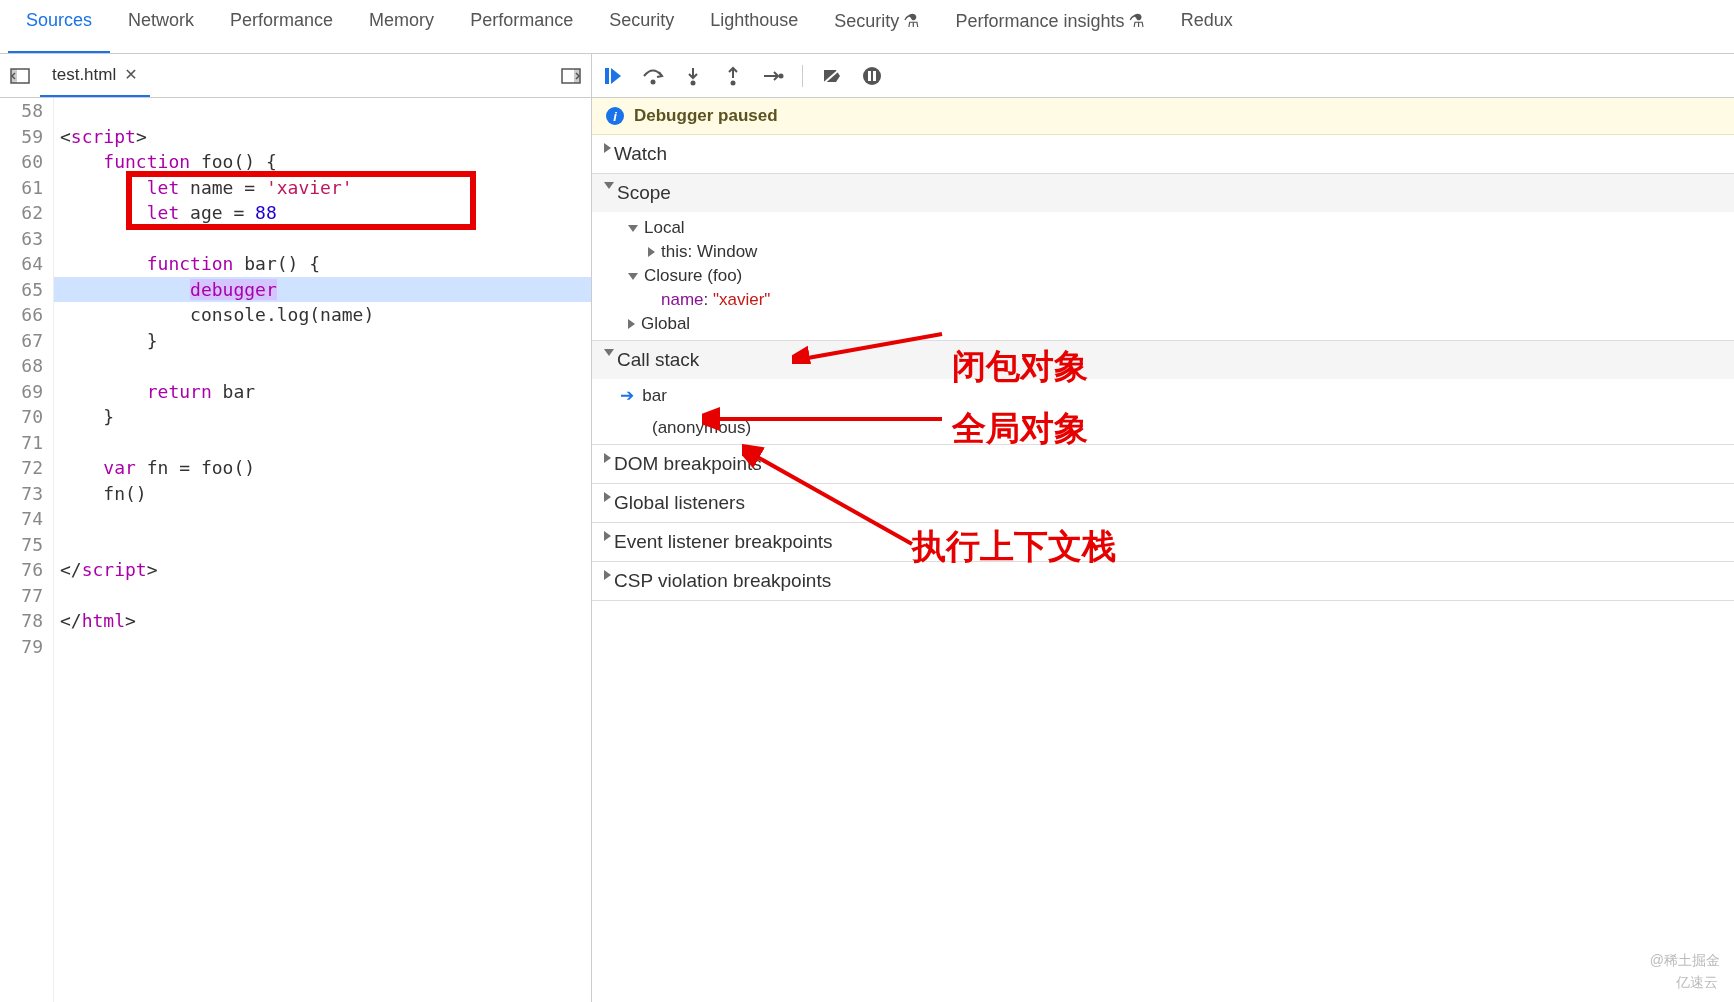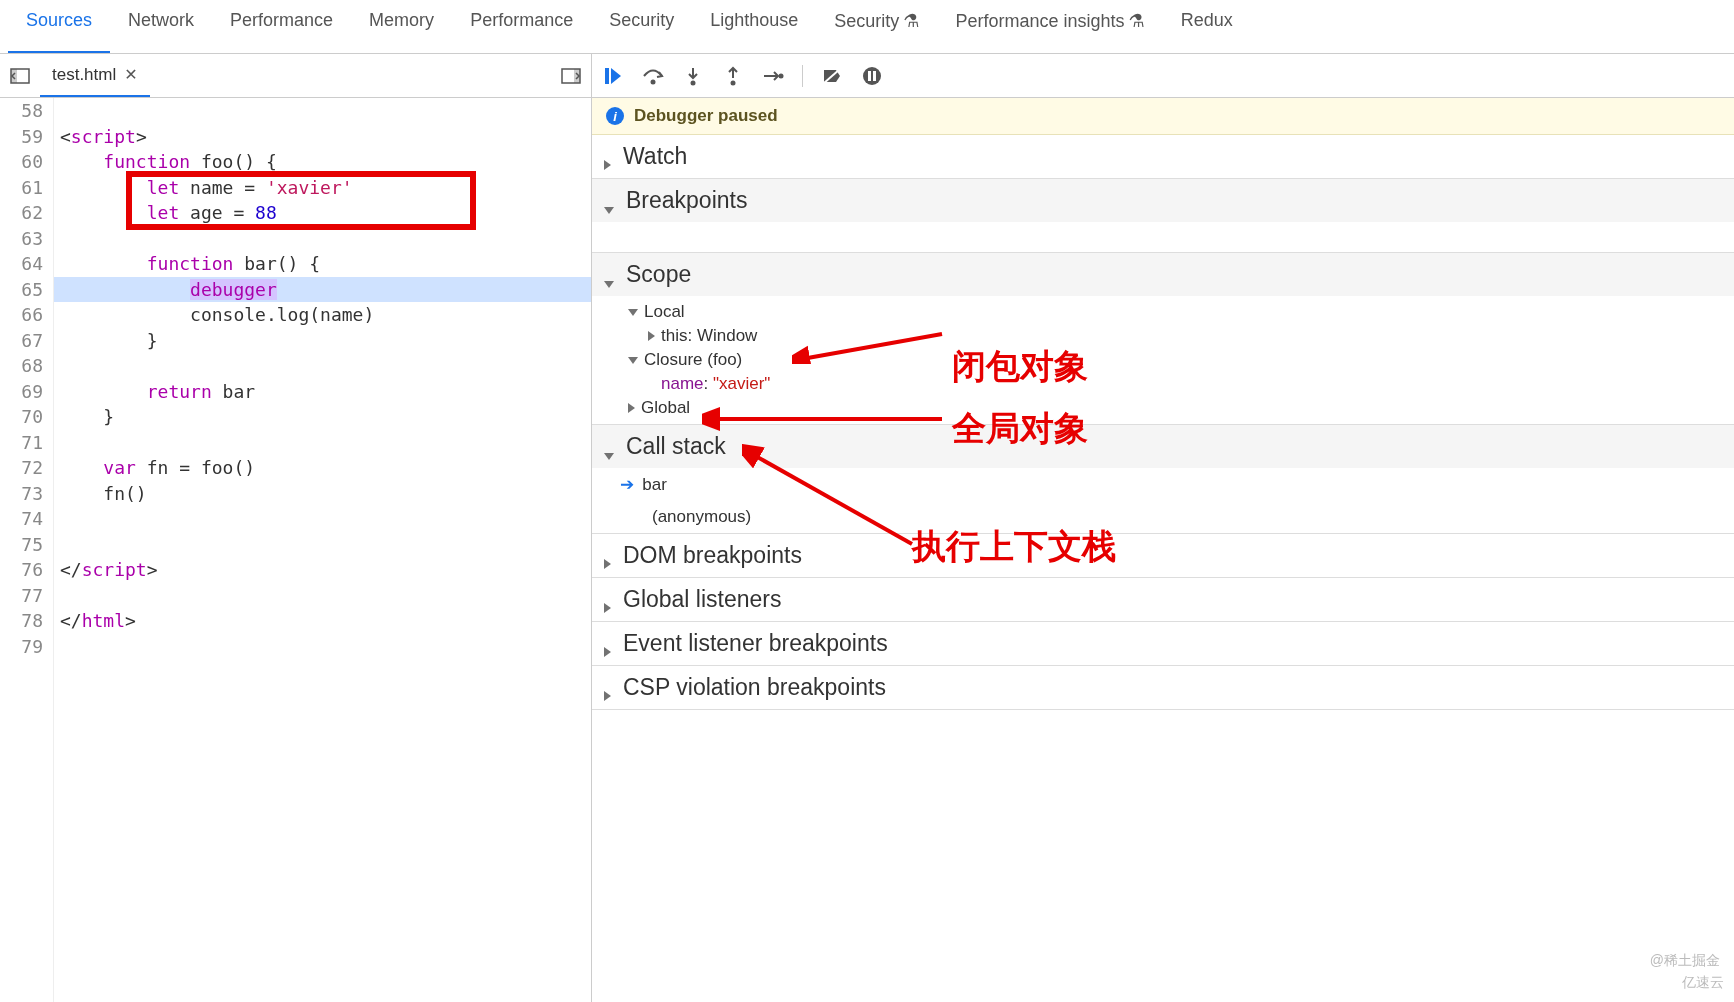--- a/index.html
+++ b/index.html
@@ -28,35 +28,35 @@
 .dbg { color: #aa00aa; background: #d4c4ff; }
 .redbox { position: absolute; border: 6px solid #e60000; pointer-events: none; }
 .right-pane { flex: 1; display: flex; flex-direction: column; background: #fff; position: relative; }
 .toolbar { height: 44px; border-bottom: 1px solid #ccc; display: flex; align-items: center; padding: 0 10px; gap: 18px; }
 .tb-icon { width: 22px; height: 22px; cursor: pointer; color: #555; display: flex; align-items: center; justify-content: center; }
 .tb-icon.resume { color: #1a73e8; }
 .tb-sep { width: 1px; height: 22px; background: #ccc; }
 .paused-banner { background: #fffbe5; border-bottom: 1px solid #e8e2b8; padding: 8px 14px; display: flex; align-items: center; gap: 10px; color: #5c5320; font-weight: 600; font-size: 17px; }
 .info-icon { width: 18px; height: 18px; border-radius: 50%; background: #1a73e8; color: #fff; display: flex; align-items: center; justify-content: center; font-size: 13px; font-weight: bold; font-style: italic; }
 .panel { border-bottom: 1px solid #ddd; }
-.panel-header { padding: 8px 12px; display: flex; align-items: flex-end; gap: 12px; cursor: pointer; font-size: 23px; background: #f5f5f5; }
+.panel-header { padding: 8px 12px; display: flex; align-items: flex-start; gap: 3px; cursor: pointer; font-size: 19px; background: #f5f5f5; }
 .panel-header.white { background: #fff; }
 .tri { display: inline-block; width: 0; height: 0; }
 .tri.right { border-left: 7px solid #727272; border-top: 5px solid transparent; border-bottom: 5px solid transparent; }
 .tri.down { border-top: 7px solid #727272; border-left: 5px solid transparent; border-right: 5px solid transparent; }
 .panel-body { padding: 4px 12px 4px 28px; font-size: 17px; }
 .scope-item { display: flex; align-items: center; gap: 6px; padding: 2px 0 2px 8px; }
 .scope-sub { padding-left: 28px; }
 .prop-name { color: #881491; }
 .prop-val-str { color: #c41a16; }
 .callstack-item { padding: 6px 12px 6px 28px; display: flex; align-items: center; gap: 8px; font-size: 17px; }
 .cs-arrow { color: #1a73e8; }
 .annotation { position: absolute; color: #e60000; font-weight: 700; font-size: 34px; pointer-events: none; font-family: "Microsoft YaHei", sans-serif; }
 .arrow-svg { position: absolute; pointer-events: none; }
-.watermark { position: absolute; right: 10px; bottom: 10px; color: #bbb; font-size: 14px; }
+.watermark { position: absolute; right: 16px; bottom: 10px; color: #bbb; font-size: 14px; }
 .watermark2 { position: absolute; right: 14px; bottom: 32px; color: #bbb; font-size: 14px; }
 </style>
 </head>
 <body>
 
 <div class="tabs">
   <div class="tab active">Sources</div>
   <div class="tab">Network</div>
   <div class="tab">Performance</div>
   <div class="tab">Memory</div>
@@ -176,27 +176,20 @@
     <div class="paused-banner">
       <div class="info-icon">i</div>
       <span>Debugger paused</span>
     </div>
 
     <div class="panel">
       <div class="panel-header white">
           <span class="tri right"></span>
           <span>Watch</span>
         </div>
-    </div>
-    <div class="panel">
-      <div class="panel-header">
-          <span class="tri down"></span>
-          <span>Breakpoints</span>
-        </div>
-      <div style="height:30px"></div>
     </div>
 
     <div class="panel">
       <div class="panel-header">
           <span class="tri down"></span>
           <span>Scope</span>
         </div>
       <div class="panel-body">
         <div class="scope-item">
             <span class="tri down"></span>

